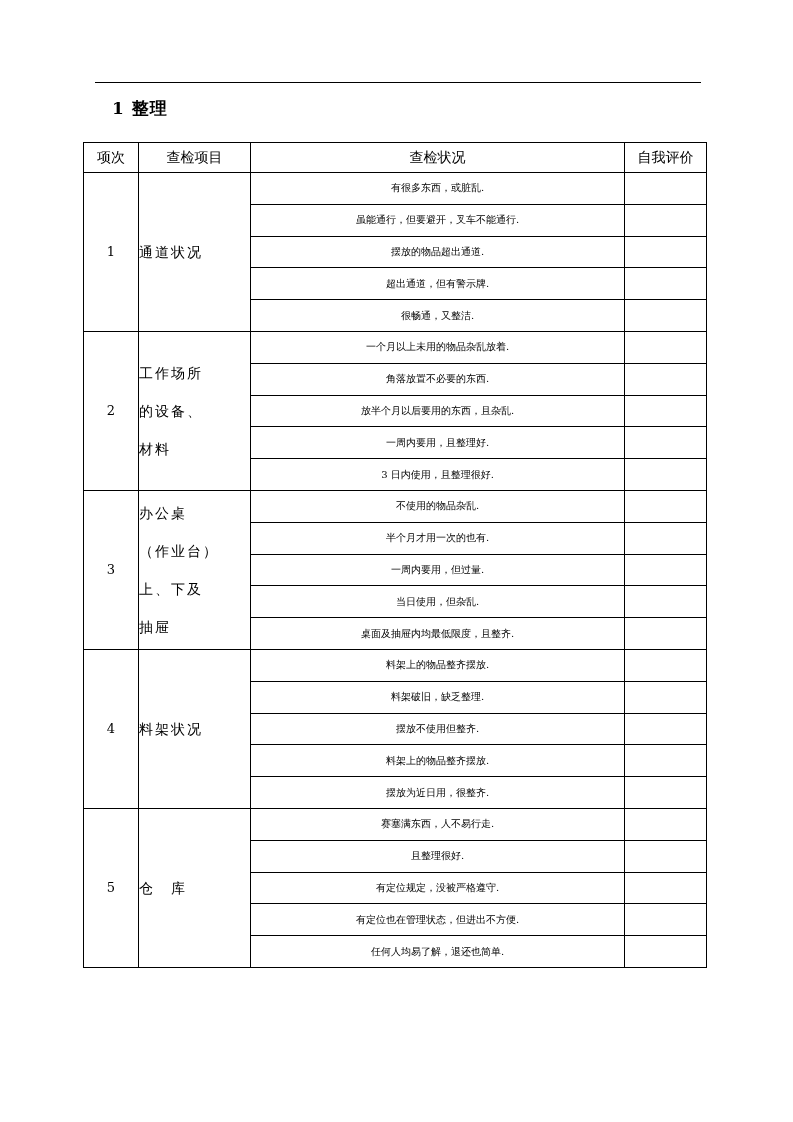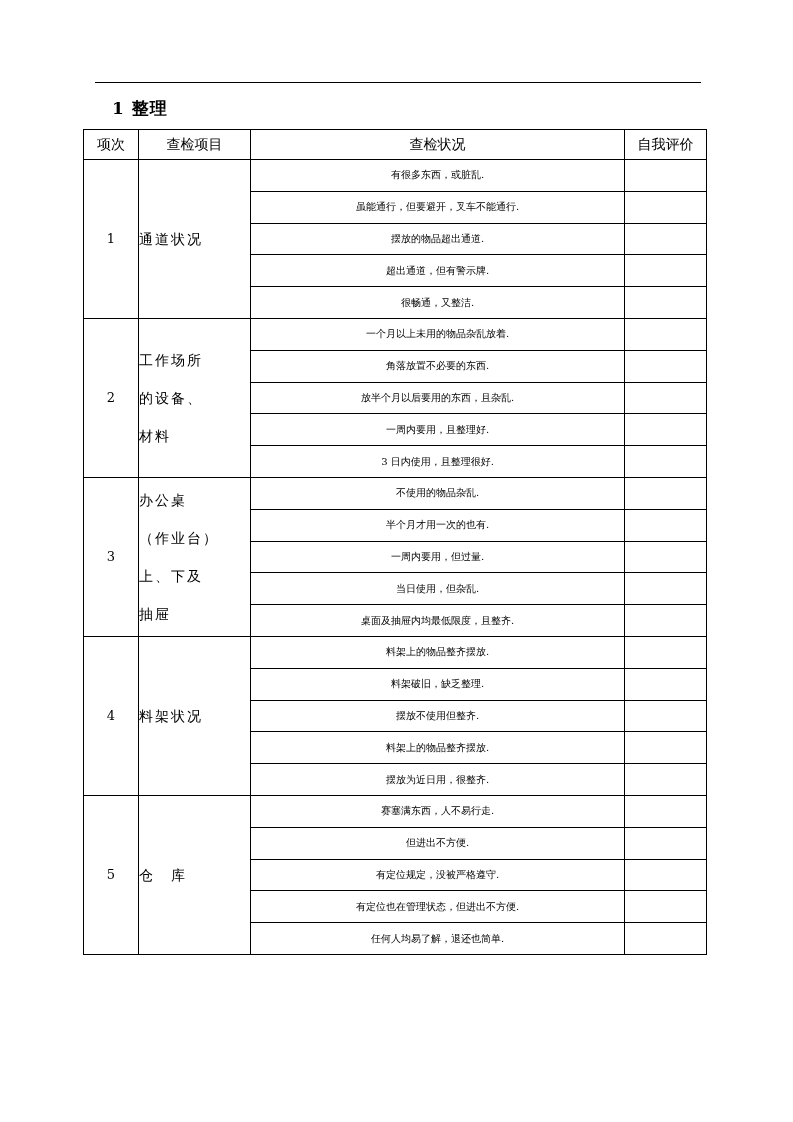--- a/index.html
+++ b/index.html
@@ -31,21 +31,21 @@
     font-size: 17px;
     font-weight: bold;
     letter-spacing: 1px;
     line-height: 22px;
     white-space: nowrap;
     margin-left: 28px;
   }
   table.check-table {
     position: absolute;
     left: 83px;
-    top: 129px;
+    top: 142px;
     width: 623px;
     border-collapse: collapse;
     table-layout: fixed;
   }
   .check-table th,
   .check-table td {
     border: 1px solid #000000;
     padding: 0;
     font-weight: normal;
     vertical-align: middle;
@@ -206,21 +206,21 @@
         </tr>
         <tr>
           <td rowspan="5" class="col-no">5</td>
           <td rowspan="5" class="col-item">
             <div class="item-line">仓　库</div>
           </td>
           <td class="col-status">赛塞满东西，人不易行走.</td>
           <td class="col-eval"></td>
         </tr>
         <tr>
-          <td class="col-status">但进出不方便.</td>
+          <td class="col-status">且整理很好.</td>
           <td class="col-eval"></td>
         </tr>
         <tr>
           <td class="col-status">有定位规定，没被严格遵守.</td>
           <td class="col-eval"></td>
         </tr>
         <tr>
           <td class="col-status">有定位也在管理状态，但进出不方便.</td>
           <td class="col-eval"></td>
         </tr>

